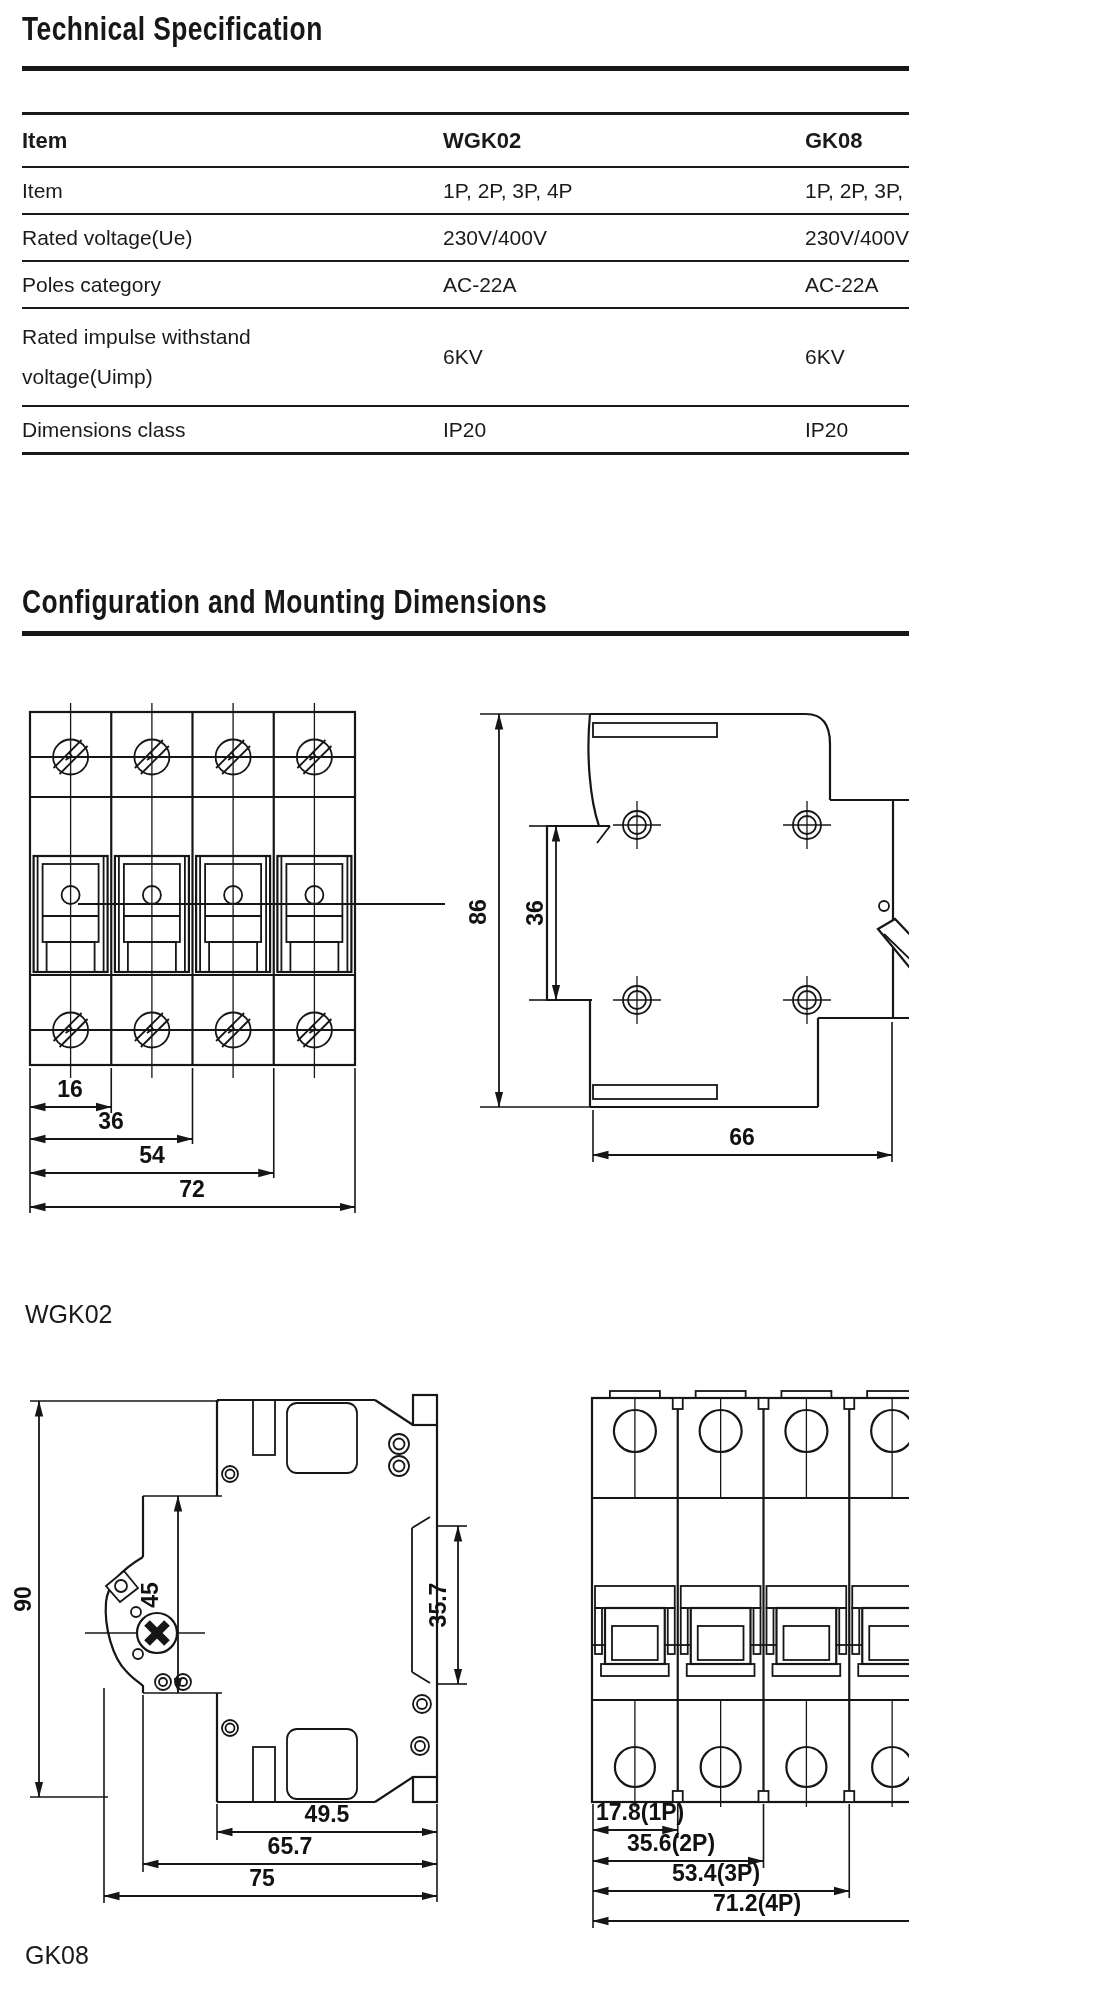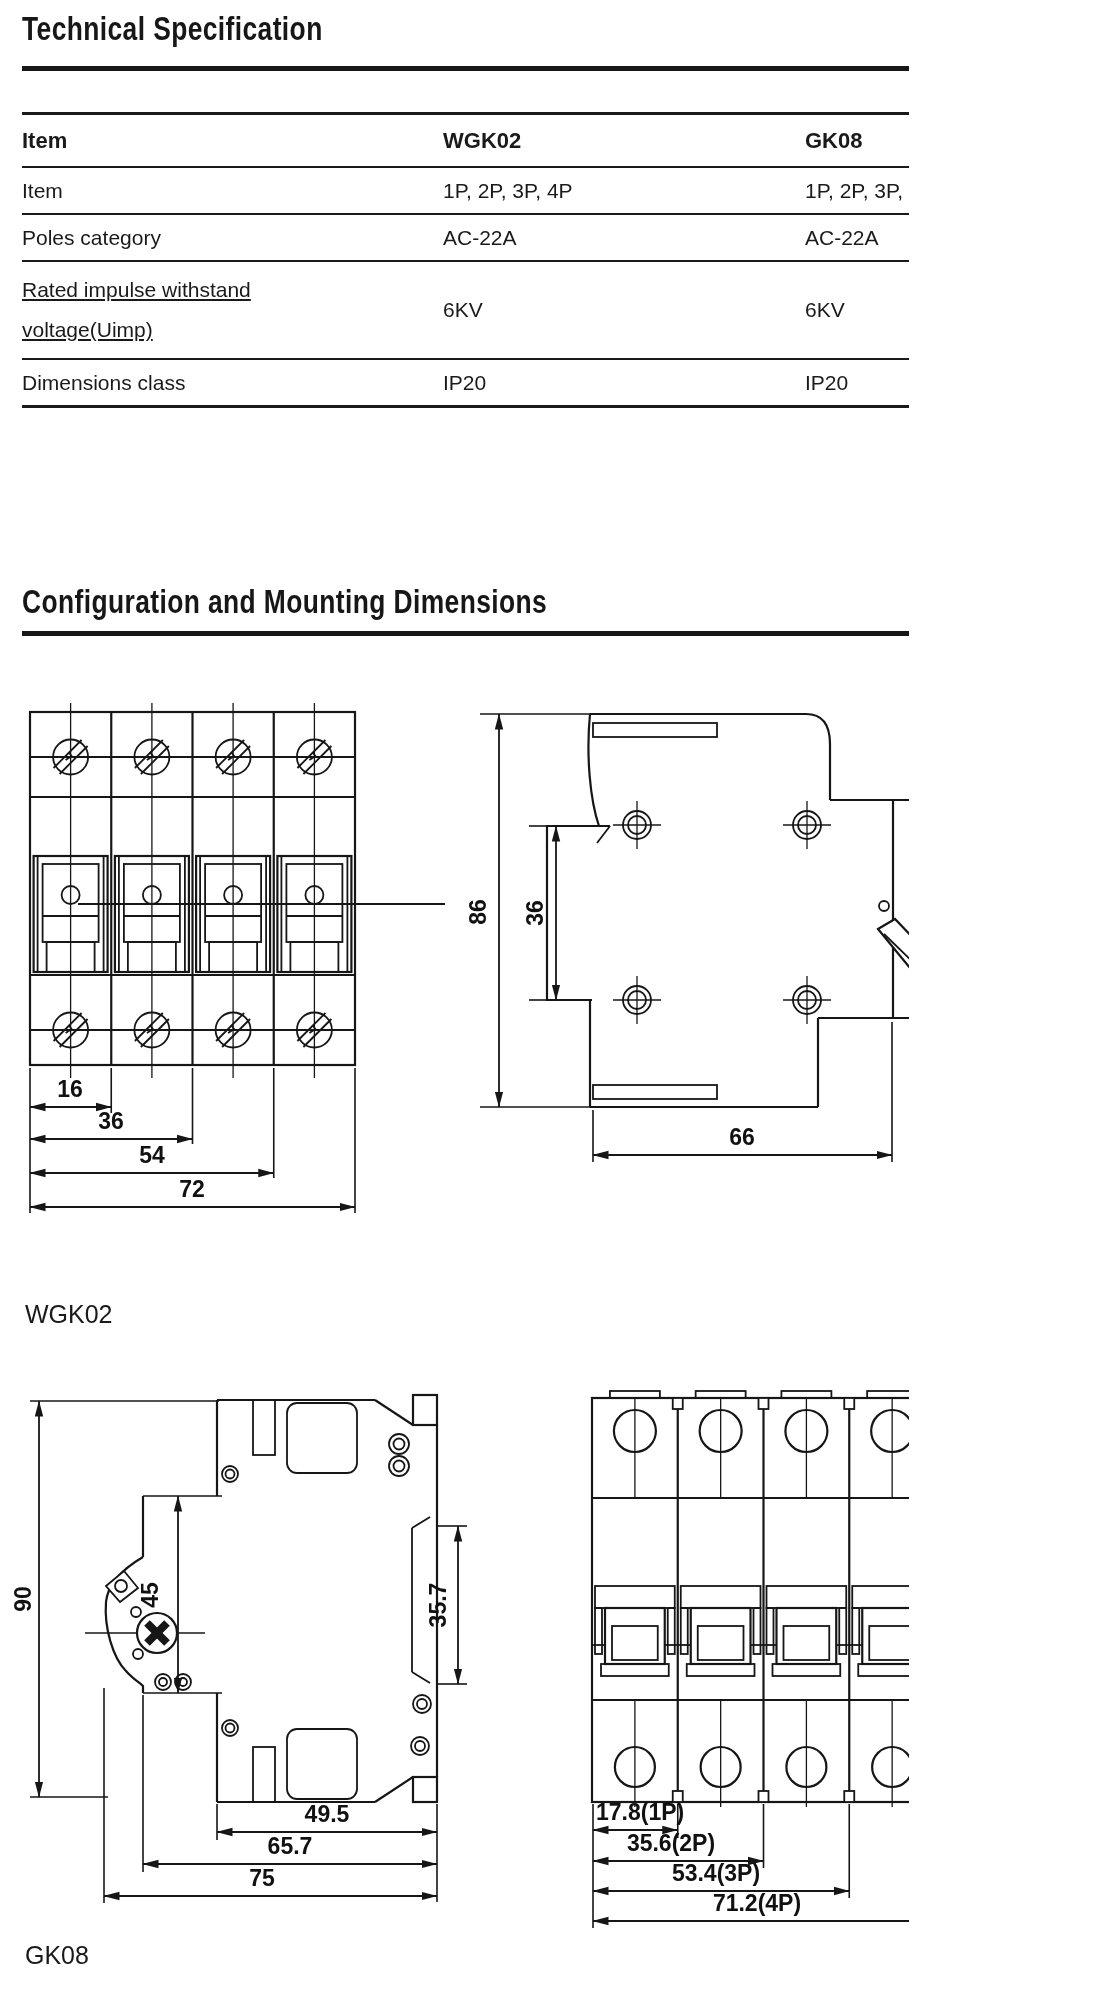--- a/index.html
+++ b/index.html
@@ -20,21 +20,21 @@
     border-top:3px solid #1a1a1a; border-bottom:3px solid #1a1a1a;
   }
   table.spec tr { border-top:2.5px solid #1a1a1a; }
   table.spec tr:first-child { border-top:none; }
   table.spec th, table.spec td {
     text-align:left; vertical-align:middle; padding:10px 0; line-height:25px;
     font-weight:normal; overflow:hidden;
   }
   table.spec th { font-weight:bold; font-size:22px; padding:13px 0; }
   table.spec tr.tall td { line-height:40px; padding:8px 0; }
-  .wrapnarrow { display:inline-block; max-width:290px;text-decoration:underline; }
+  .wrapnarrow { display:inline-block; max-width:290px; }
 
   .model-label { position:absolute; left:25px; font-size:25px; color:#1a1a1a; }
 
   svg.draw { position:absolute; overflow:visible; }
   .ln   { fill:none; stroke:#161616; stroke-width:2.2; }
   .ln15 { fill:none; stroke:#161616; stroke-width:1.8; }
   .cl   { fill:none; stroke:#161616; stroke-width:1.3; }
   .wf   { fill:#ffffff; stroke:#161616; stroke-width:2.2; }
   .wf15 { fill:#ffffff; stroke:#161616; stroke-width:1.8; }
   .dim  { fill:none; stroke:#161616; stroke-width:1.8;
@@ -60,20 +60,25 @@
     <tbody>
         <tr>
       <th><span>Item</span></th>
       <th><span>WGK02</span></th>
       <th><span>GK08</span></th>
     </tr>
     <tr>
       <td><span>Item</span></td>
       <td><span>1P, 2P, 3P, 4P</span></td>
       <td><span>1P, 2P, 3P, 4P</span></td>
+    </tr>
+    <tr>
+      <td><span>Rated voltage(Ue)</span></td>
+      <td><span>230V/400V</span></td>
+      <td><span>230V/400V</span></td>
     </tr>
     <tr>
       <td><span>Poles category</span></td>
       <td><span>AC-22A</span></td>
       <td><span>AC-22A</span></td>
     </tr>
     <tr class="tall">
       <td><span class="wrapnarrow">Rated impulse withstand voltage(Uimp)</span></td>
       <td><span>6KV</span></td>
       <td><span>6KV</span></td>

